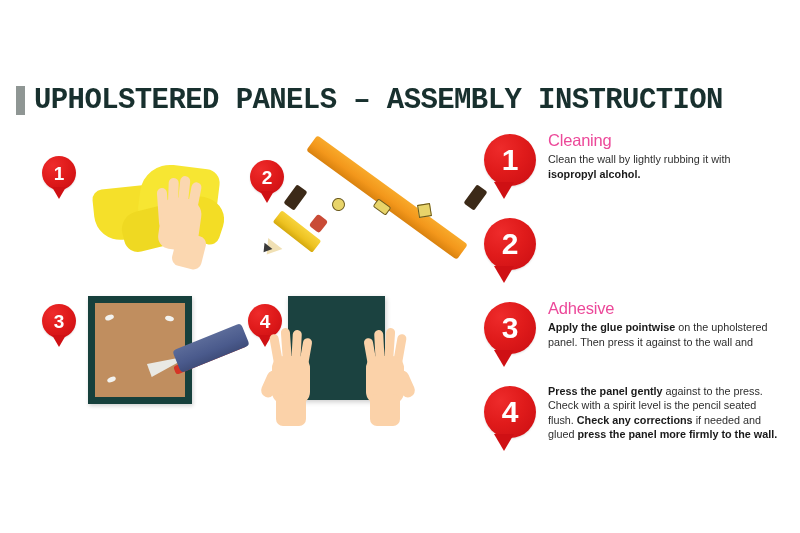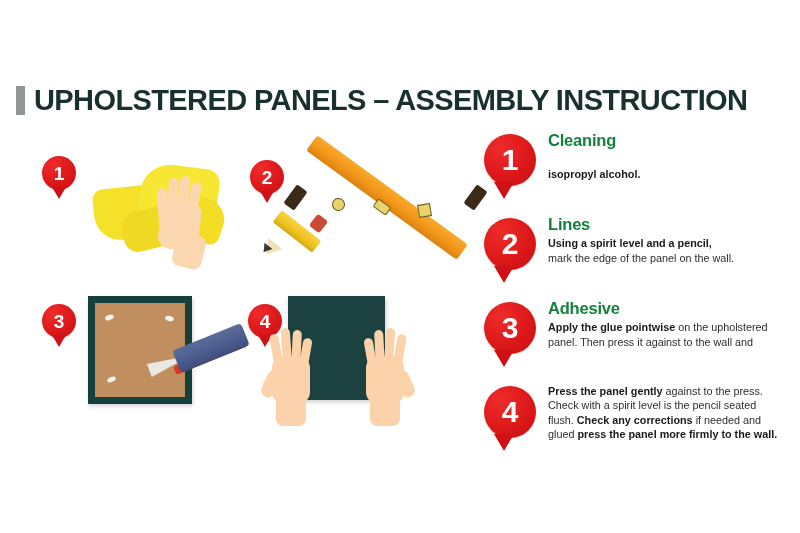--- a/index.html
+++ b/index.html
@@ -11,21 +11,21 @@
     position:relative;
   }
   .canvas{position:absolute;inset:0;background:#fff;}
 
   
   .title-row{position:absolute;left:16px;top:86px;display:flex;align-items:center;gap:9px;}
   .title-bar{width:9px;height:29px;background:#8f9694;}
   .title-text{
     font-size:29px;font-weight:bold;color:#18302e;
     letter-spacing:-0.6px;white-space:nowrap;line-height:1;
-    font-family:Liberation Sans, sans-serif;
+    font-family:Liberation Mono, monospace;
   }
 
   
   .pin{position:absolute;}
   .pin .bubble{
     border-radius:50%;
     background:radial-gradient(circle at 32% 28%, #ee2b2b 0%, #e01b1b 45%, #c90d12 100%);
     display:flex;align-items:center;justify-content:center;
     color:#fff;font-weight:bold;line-height:1;
     position:relative;
@@ -50,21 +50,21 @@
     border-color:#cf1014 transparent transparent transparent;
   }
   .pin.large .tail.left-skew{left:38%;}
 
   
   .steps{position:absolute;left:484px;top:132px;width:300px;}
   .step{position:relative;min-height:72px;margin-bottom:12px;}
   .step .pinwrap{position:absolute;left:0;top:2px;}
   .step .body{margin-left:64px;}
   .step h3{
-    margin:0 0 3px 0;font-size:16.5px;font-weight:bold;color:#15803d;
+    margin:0 0 3px 0;font-size:16.5px;font-weight:normal;color:#ec4899;
     line-height:1.05;letter-spacing:-0.2px;
   }
   .step p{
     margin:0;font-size:10.8px;color:#2e2e2e;line-height:1.33;
   }
   .step p b{font-weight:bold;color:#1a1a1a;}
 
   
   .illus{position:absolute;}
 
@@ -259,39 +259,32 @@
     <div class="step">
       <div class="pinwrap">
         <div class="pin large" style="position:relative;">
           <div class="bubble">1</div>
           <div class="tail left-skew"></div>
         </div>
       </div>
       <div class="body">
         <h3>Cleaning</h3>
         <p>
-          <br>
+          <span>Clean the wall by lightly rubbing it with</span><br>
           <b>isopropyl alcohol.</b>
         </p>
       </div>
     </div>
 
     <div class="step">
       <div class="pinwrap">
         <div class="pin large" style="position:relative;">
           <div class="bubble">2</div>
           <div class="tail left-skew"></div>
         </div>
-      </div>
-      <div class="body">
-        <h3>Lines</h3>
-        <p>
-          <b>Using a spirit level and a pencil,</b><br>
-          <span>mark the edge of the panel on the wall.</span>
-        </p>
       </div>
     </div>
 
     <div class="step">
       <div class="pinwrap">
         <div class="pin large" style="position:relative;">
           <div class="bubble">3</div>
           <div class="tail left-skew"></div>
         </div>
       </div>

